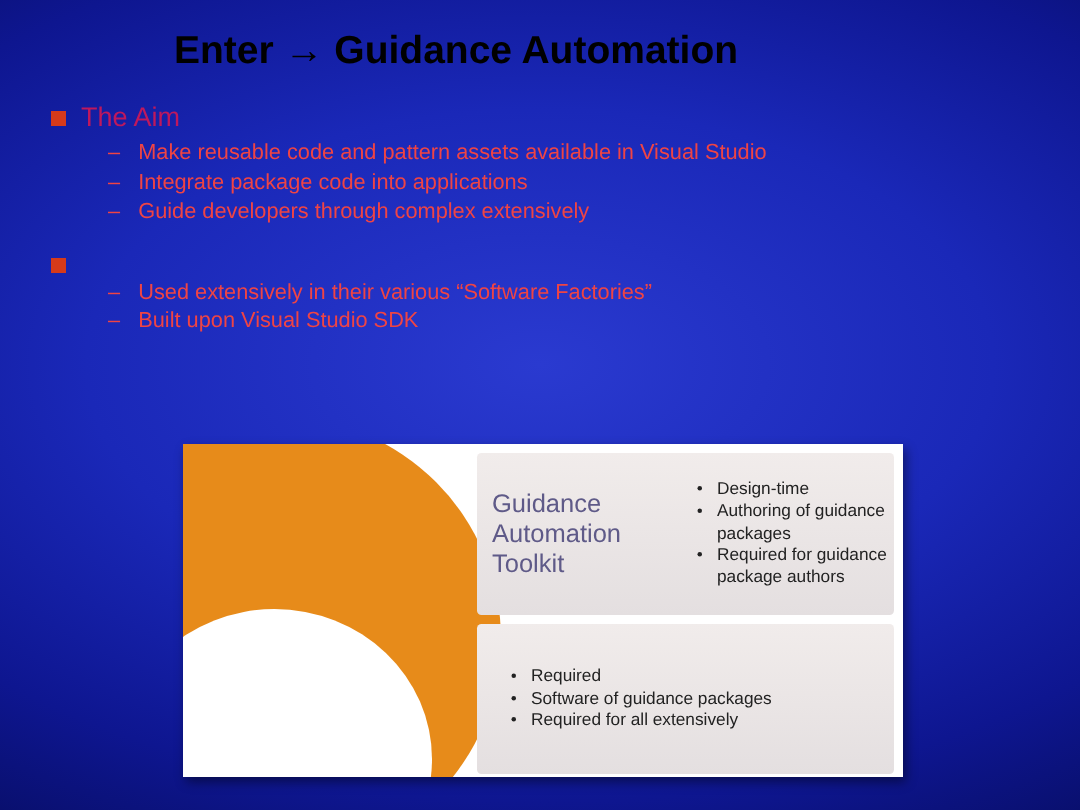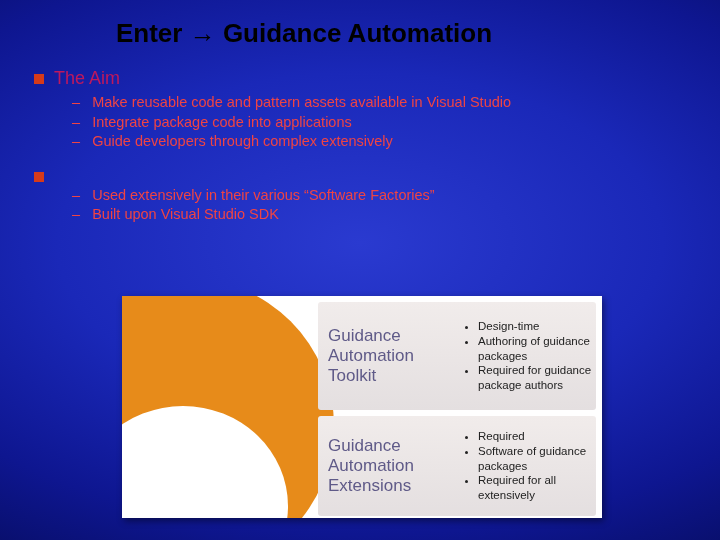--- a/index.html
+++ b/index.html
@@ -98,21 +98,20 @@
     <div class="panel top">
       <div class="panel-title">Guidance Automation Toolkit</div>
       <ul class="panel-list">
         <li>Design-time</li>
         <li>Authoring of guidance packages</li>
         <li>Required for guidance package authors</li>
       </ul>
     </div>
 
     <div class="panel bot">
-      <div class="panel-title">Guidance Automation Extensions</div>
       <ul class="panel-list">
         <li>Required</li>
         <li>Software of guidance packages</li>
         <li>Required for all extensively</li>
       </ul>
     </div>
   </div>
 
 </div>
 

